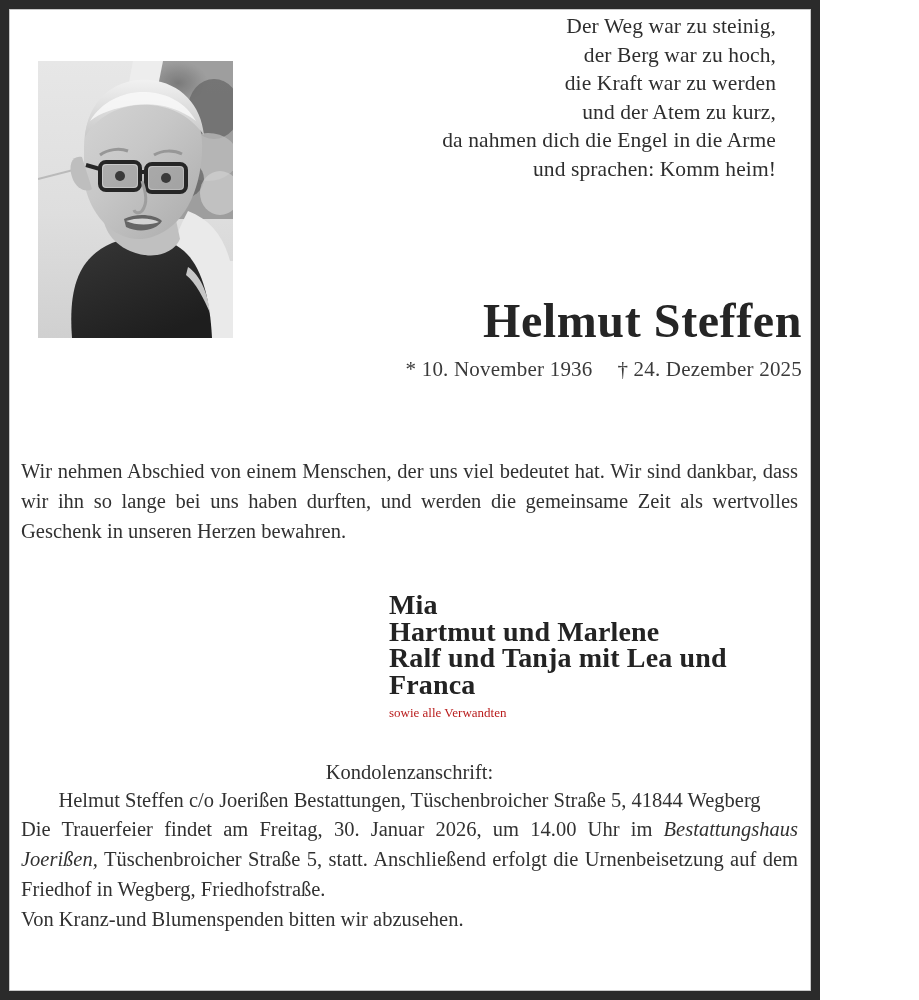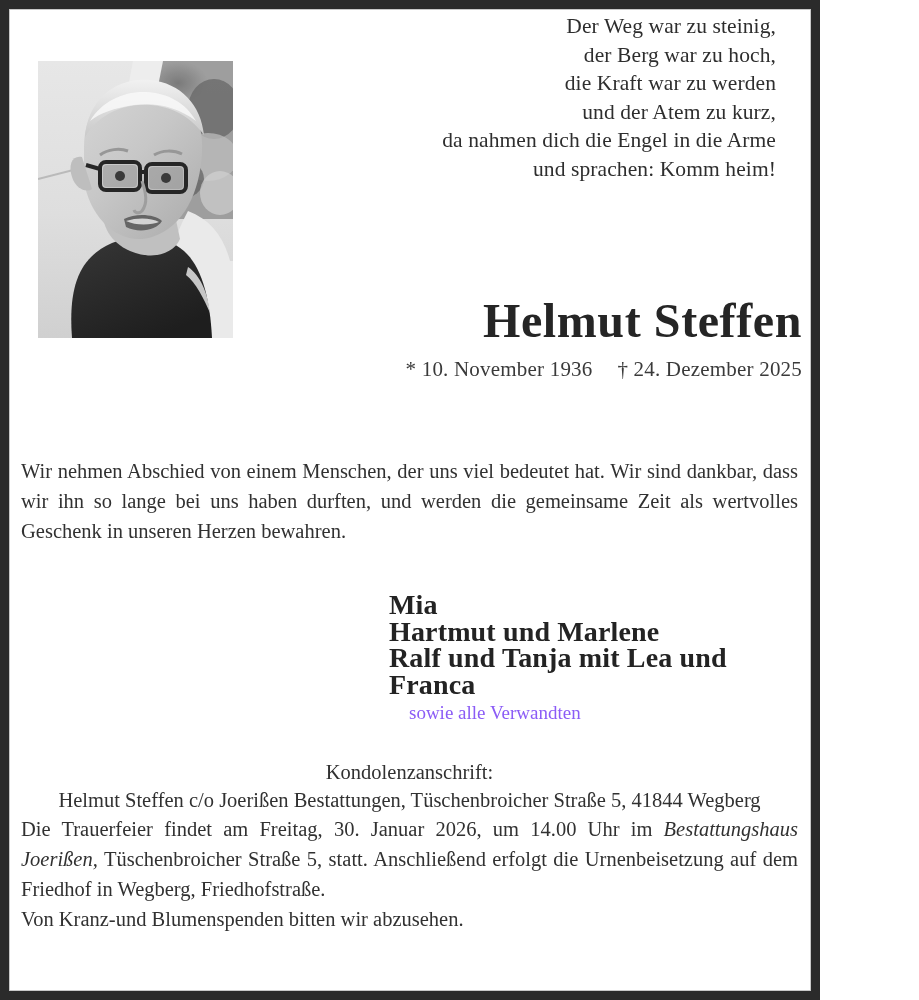--- a/index.html
+++ b/index.html
@@ -114,25 +114,24 @@
     padding-left: 368px;
   }
   .family-name {
     font-size: 28px;
     font-weight: 700;
     line-height: 26.5px;
     color: #232323;
     letter-spacing: .15px;
   }
   .family-rest {
-    font-size: 19px;
+    font-size: 13px;
     line-height: 27px;
-    color: #8b5cf6;
+    color: #b91c1c;
     margin-top: 1px;
-    margin-left: 20px;
   }
 
   .condolence {
     margin-top: 32px;
     text-align: center;
   }
   .condolence-line {
     font-size: 20.5px;
     line-height: 28px;
     color: #313131;

